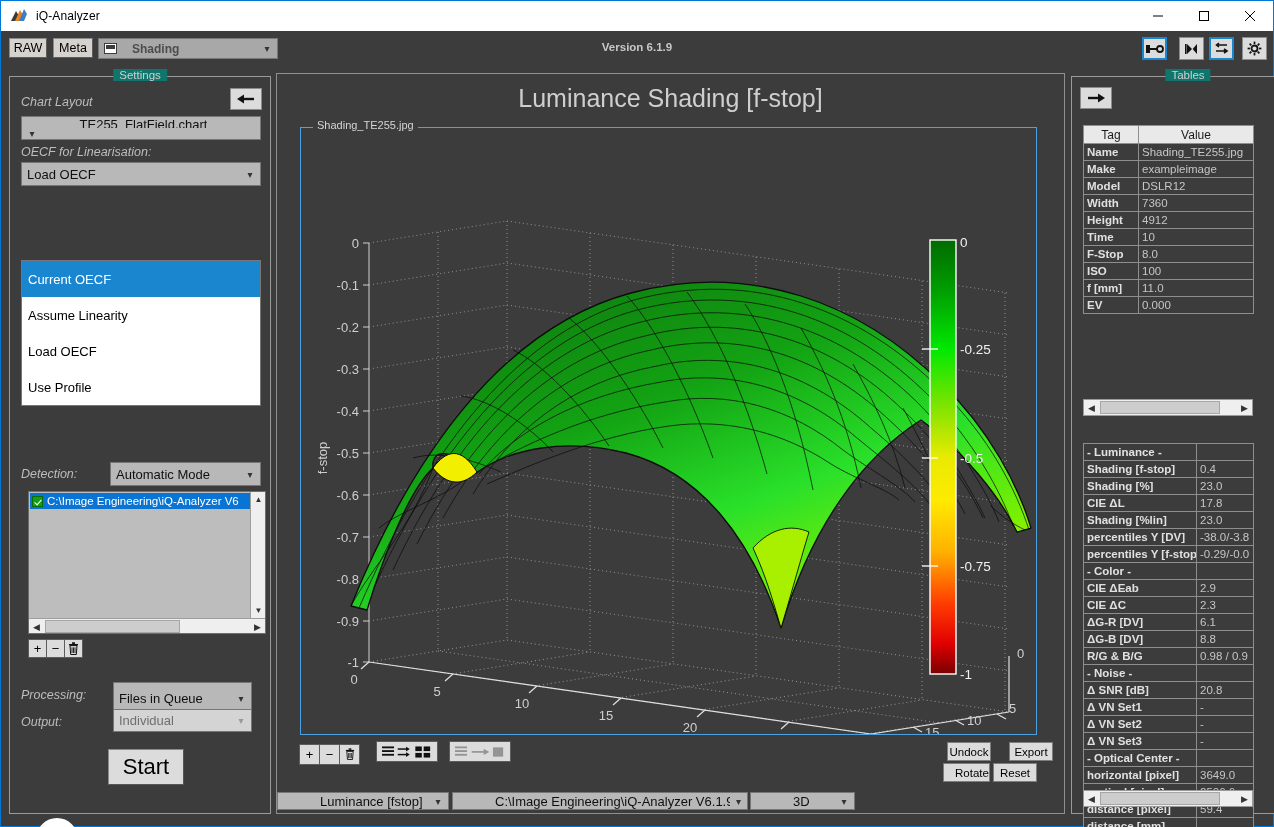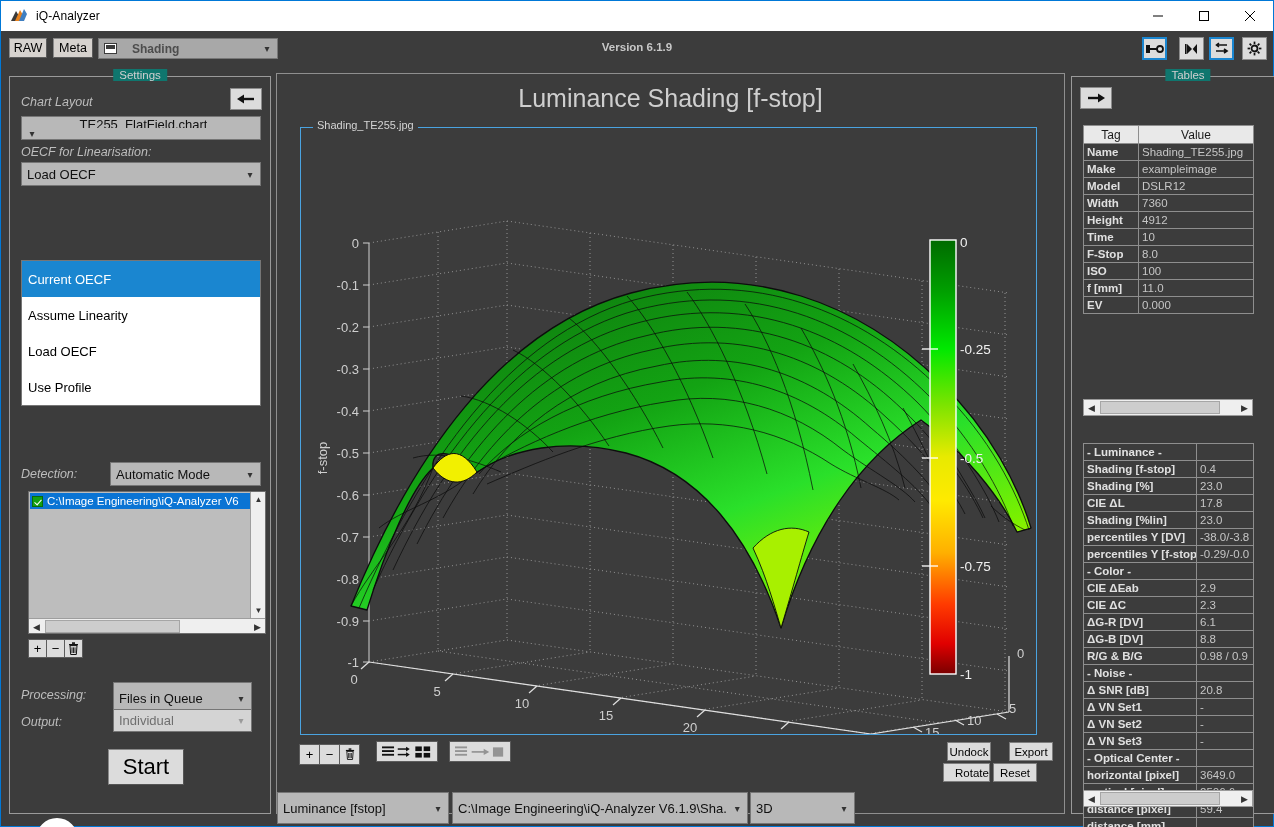--- a/index.html
+++ b/index.html
@@ -247,21 +247,21 @@
   .small-btn {
     position: absolute; background: #dcdcdc; border: 1px solid #7d7d7d;
     font-size: 11.5px; color: #000;
     display: flex; align-items: center; justify-content: center;
   }
   .undock-btn { left: 670px; top: 668px; width: 44px; height: 19px; }
   .export-btn { left: 732px; top: 668px; width: 44px; height: 19px; }
   .rotate-btn { left: 666px; top: 689px; width: 47px; height: 19px; padding-left: 11px; }
   .reset-btn  { left: 716px; top: 689px; width: 44px; height: 19px; }
 
-  .bottom-combo { position: absolute; top: 718px; height: 32px; }
+  .bottom-combo { position: absolute; top: 718px; height: 18px; padding-left: 37px; }
   .bc1 { left: 0px; width: 172px; }
   .bc2 { left: 175px; width: 296px; }
   .bc3 { left: 473px; width: 105px; }
 
   
   #tables { left: 1070px; top: 75px; width: 234px; height: 738px; }
 
   .fwd-btn {
     position: absolute; left: 8px; top: 10px; width: 32px; height: 22px;
     background: #dcdcdc; border: 1px solid #8c8c8c;

